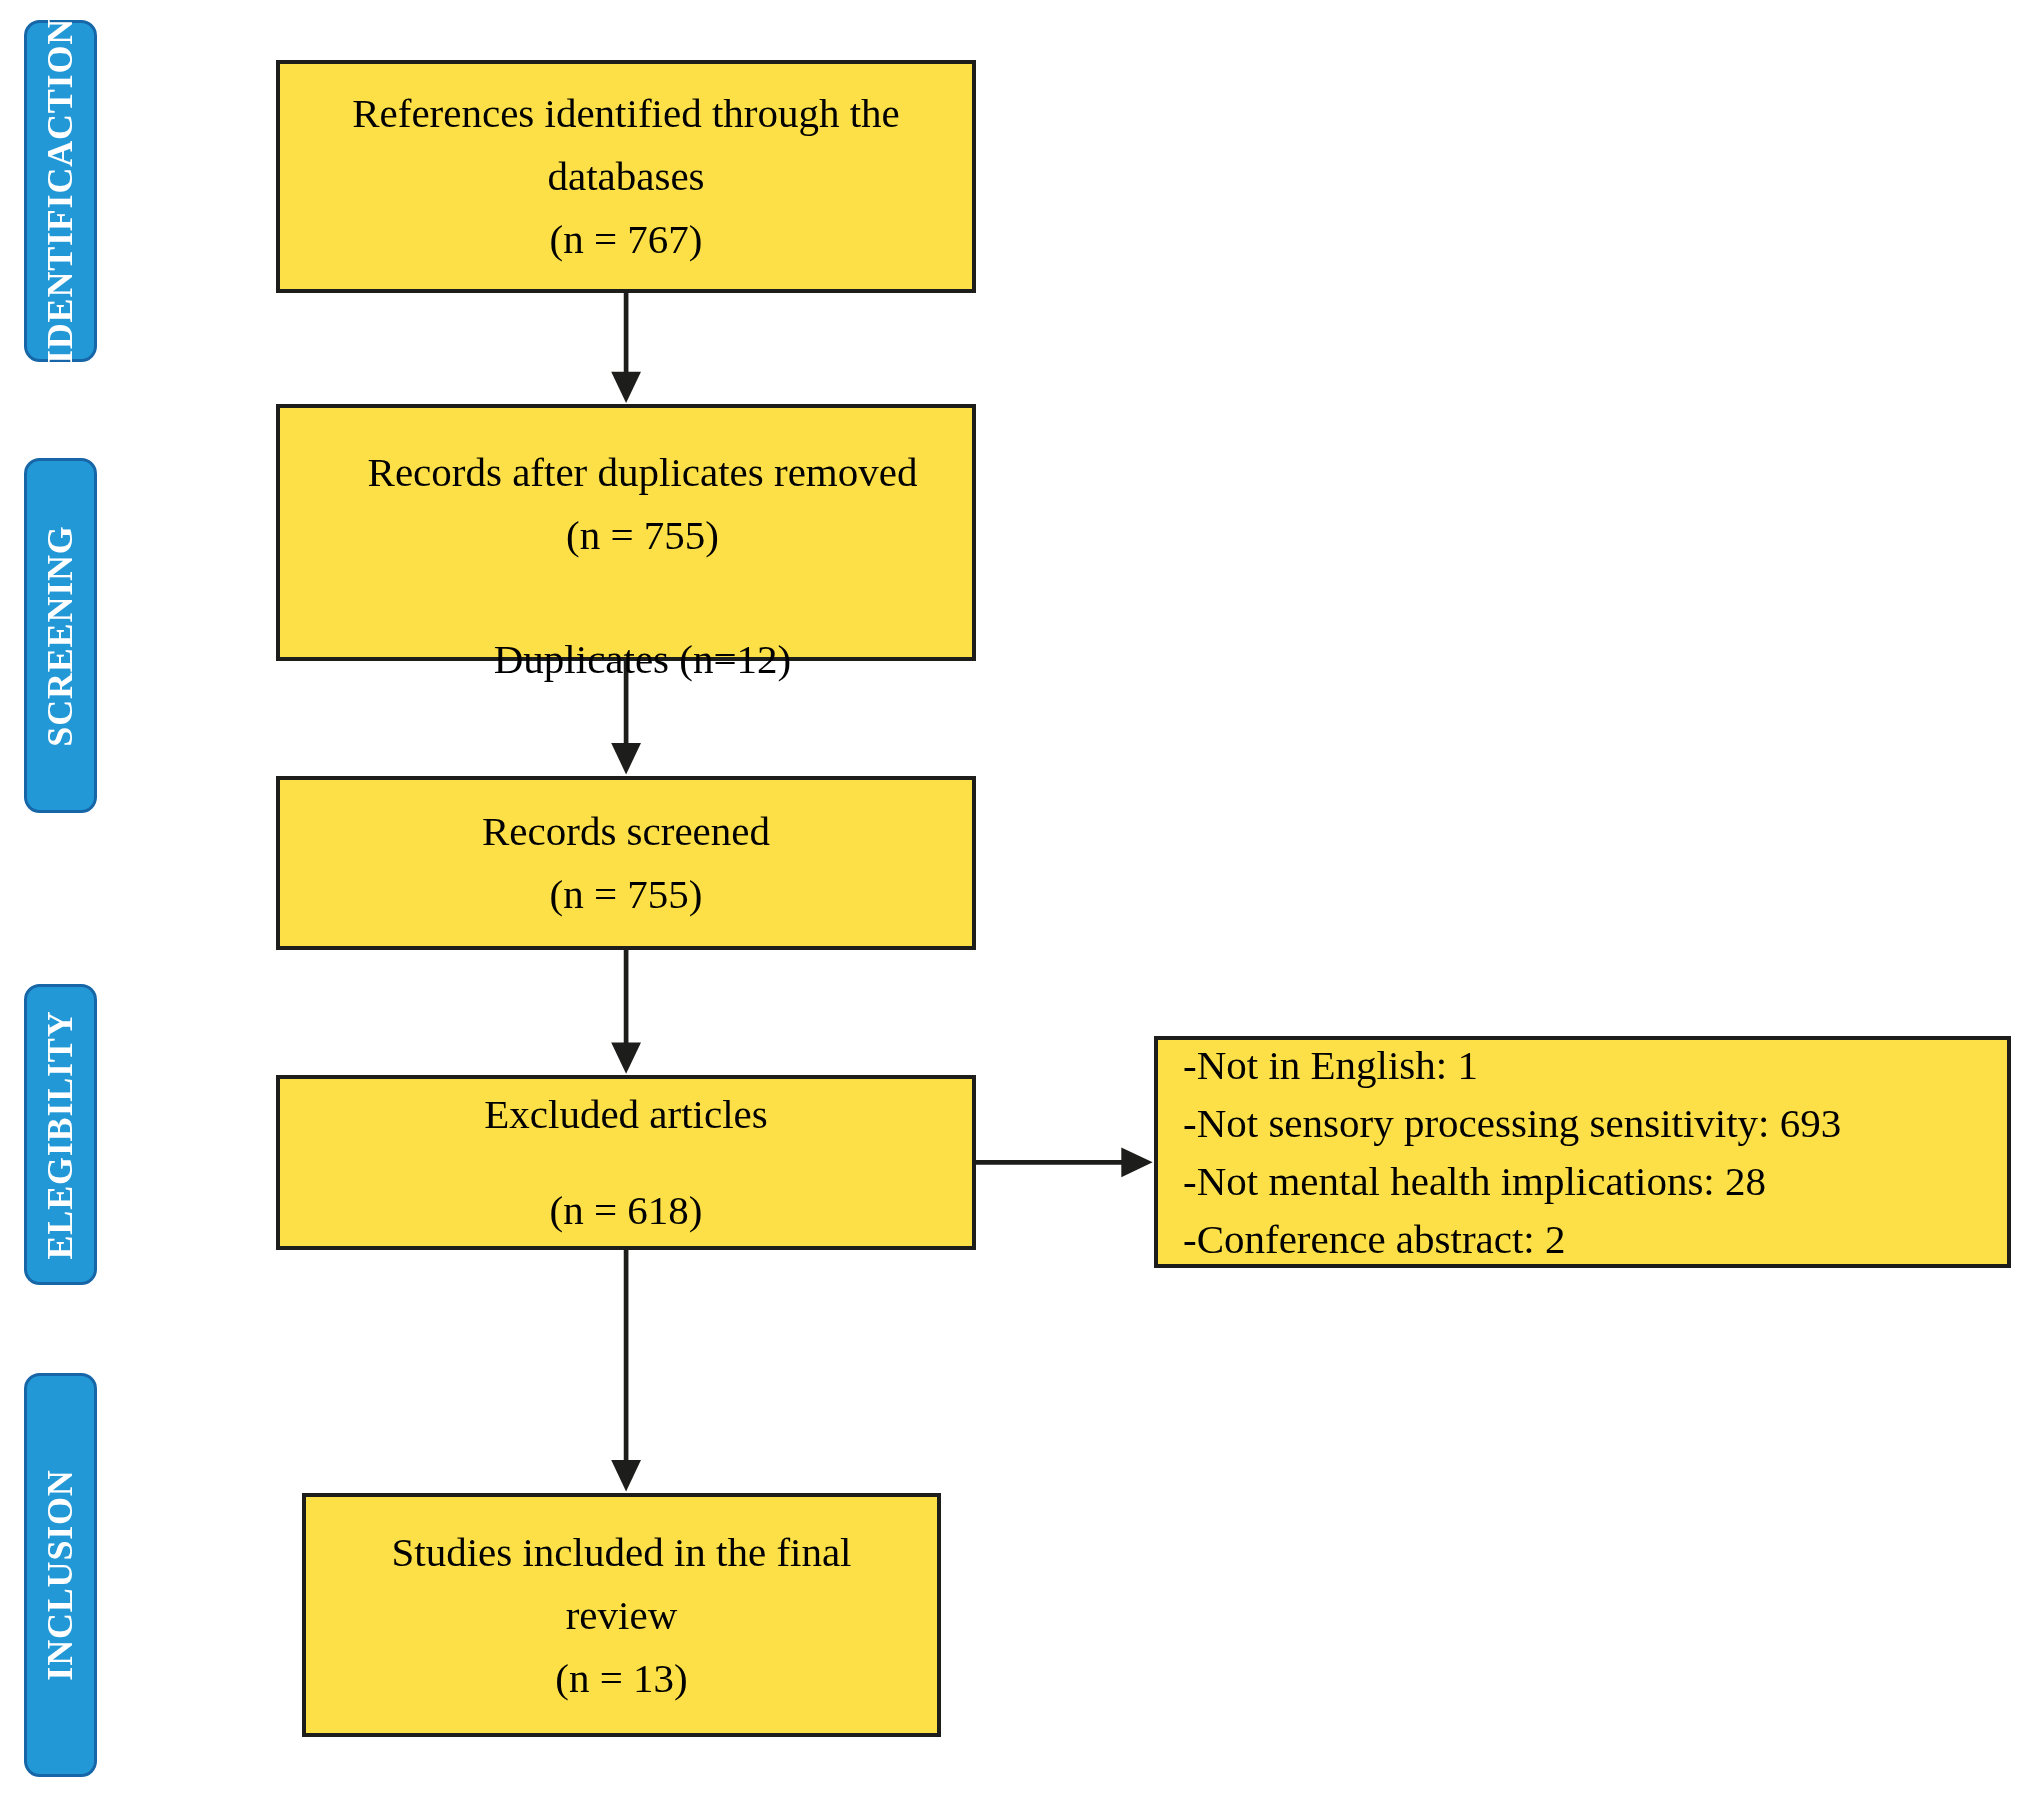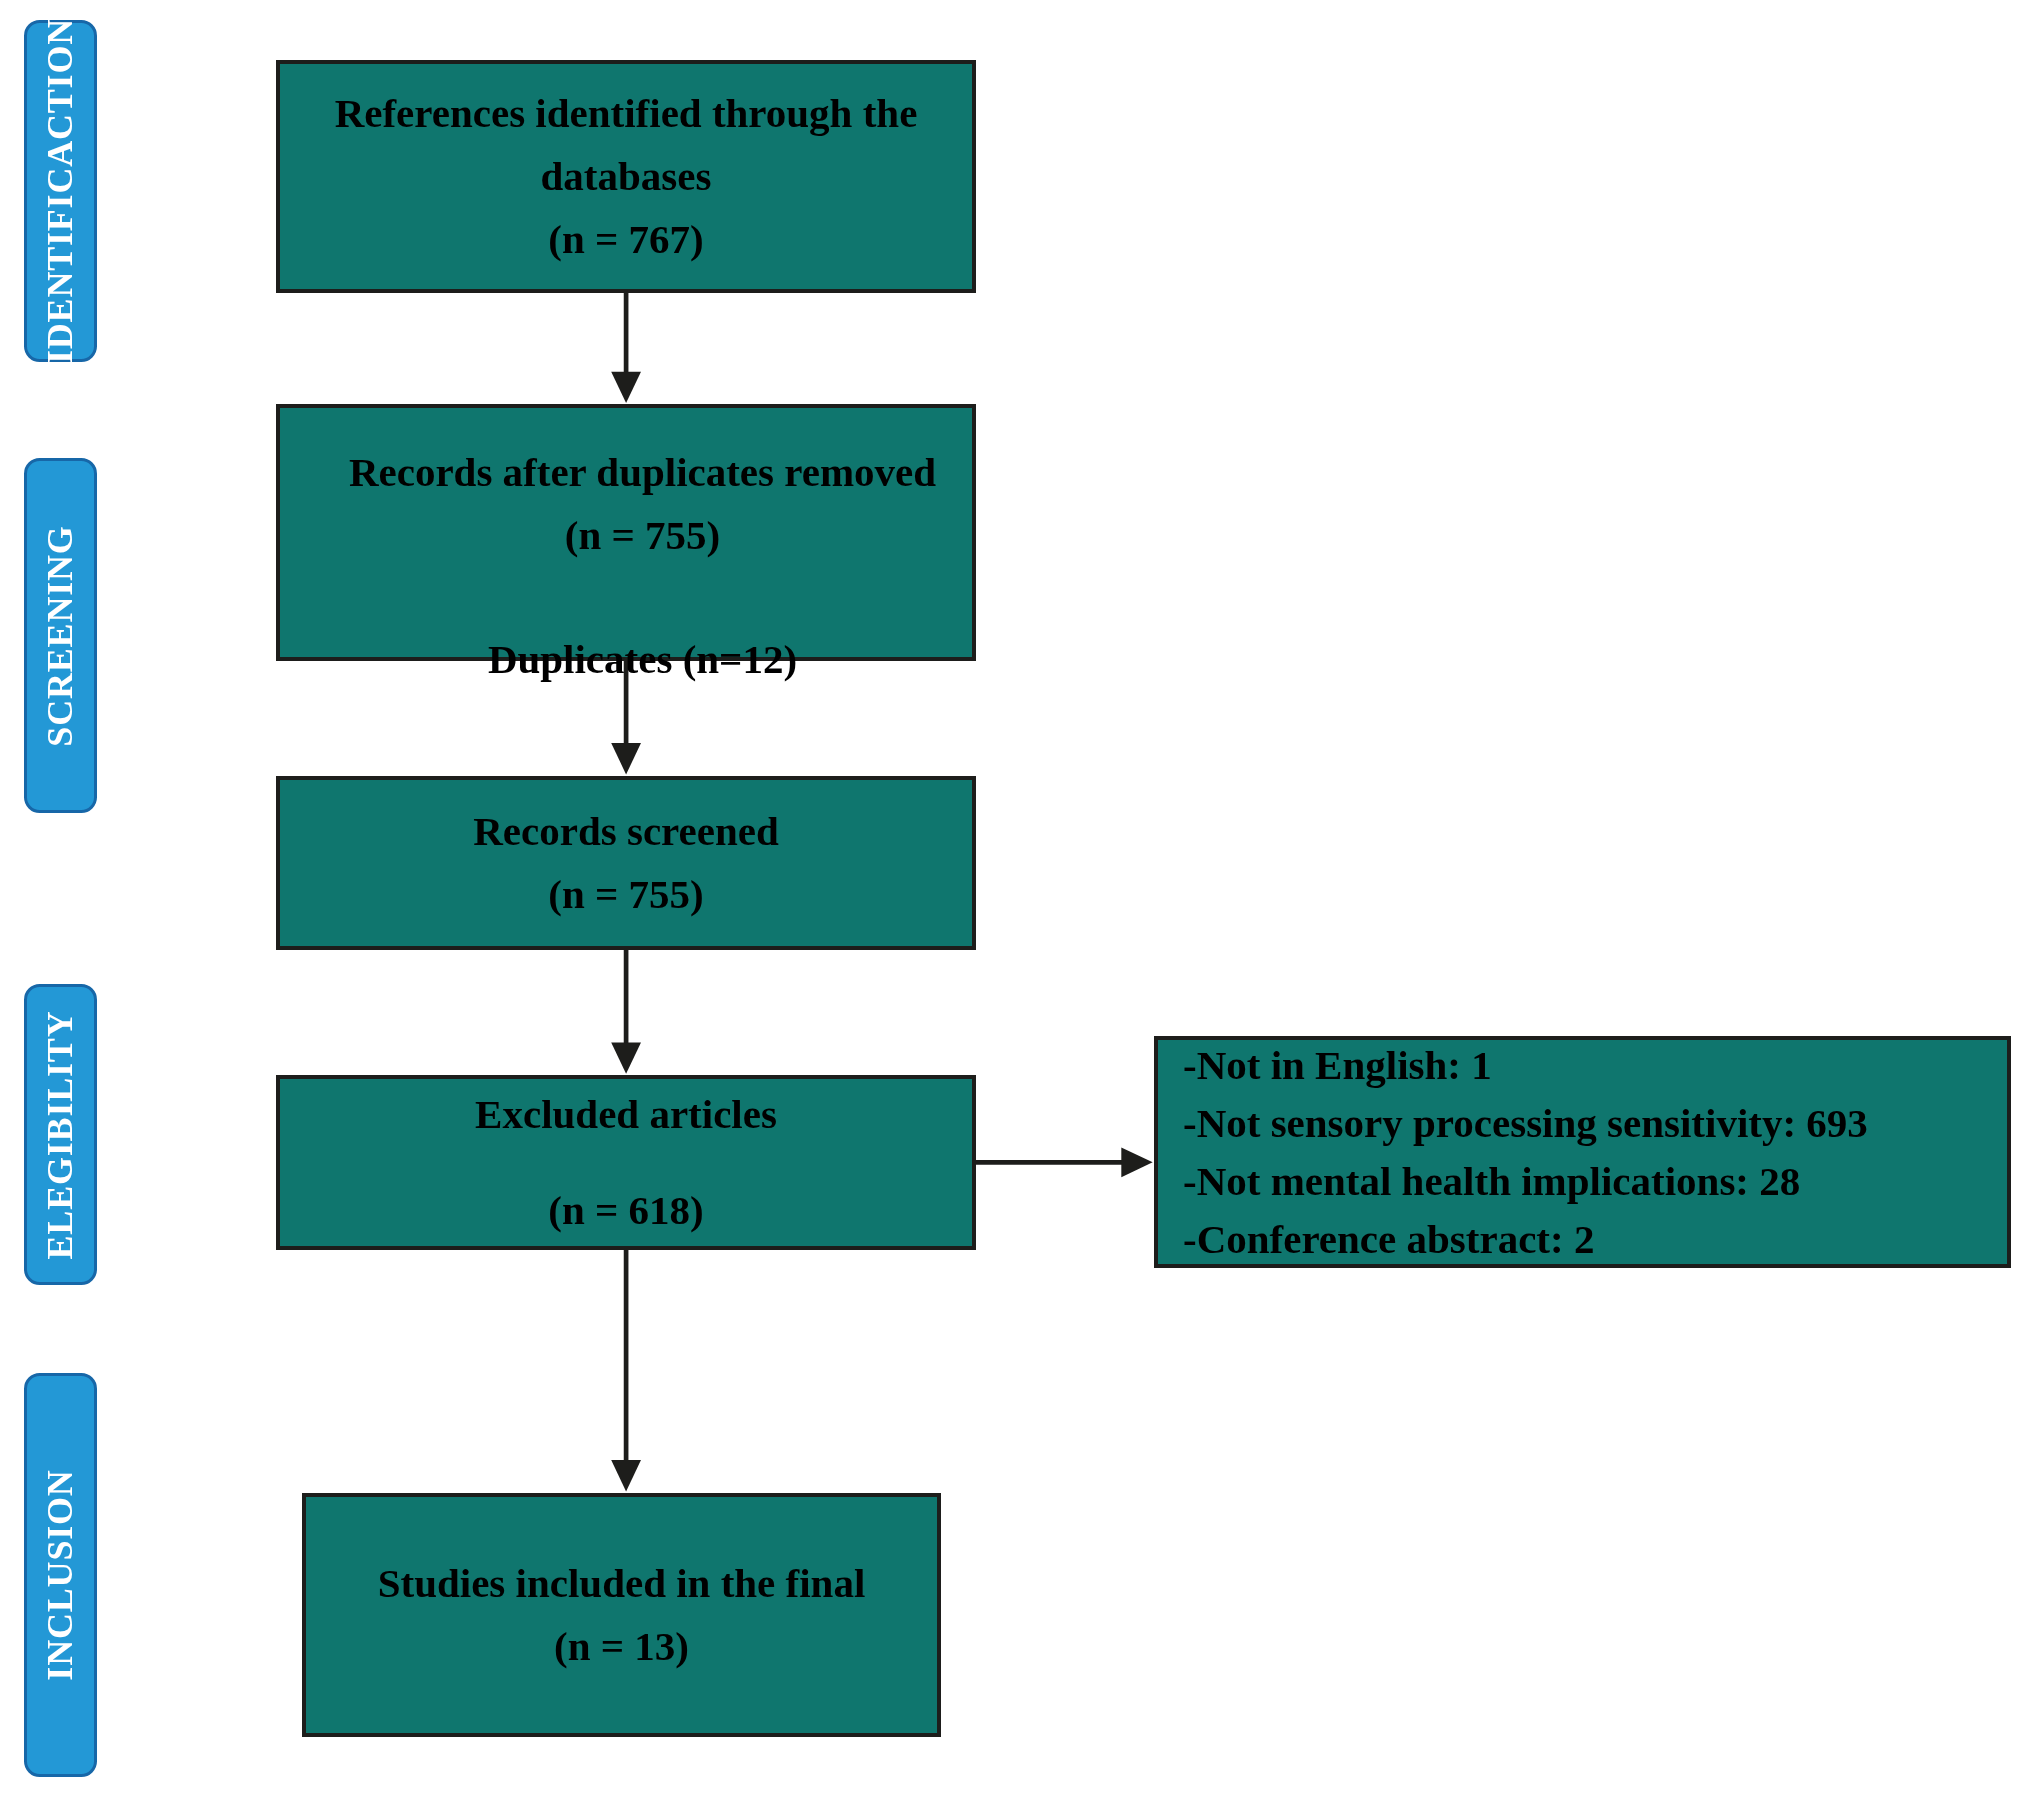--- a/index.html
+++ b/index.html
@@ -39,31 +39,30 @@
   .stage .vlabel {
     transform: rotate(-90deg);
     white-space: nowrap;
     color: var(--stage-text);
     font-weight: bold;
     font-size: 36px;
     letter-spacing: 0.8px;
   }
   .fbox {
     position: absolute;
-    background: #0f766e;
+    background: #fde047;
     border: 4.7px solid var(--box-border);
     box-sizing: border-box;
     display: flex;
     flex-direction: column;
     align-items: center;
     justify-content: center;
     text-align: center;
     font-size: 41px;
     line-height: 63px;
-    font-weight: bold;
   }
   .fbox .line { width: 100%; }
   .fbox--dedup { justify-content: flex-start; padding-top: 33px; }
   .fbox--dedup .note { margin-top: 61px; }
   .fbox--reasons {
     align-items: flex-start;
     text-align: left;
     line-height: 58px;
     padding: 0 15.7px 0 25px;
   }
@@ -135,17 +134,18 @@
 
   <div class="fbox fbox--reasons" style="left:1154px;top:1036px;width:857px;height:232px;">
     <div class="line">-Not in English: 1</div>
     <div class="line">-Not sensory processing sensitivity: 693</div>
     <div class="line">-Not mental health implications: 28</div>
     <div class="line">-Conference abstract: 2</div>
   </div>
 
   <div class="fbox" style="left:302px;top:1493px;width:639px;height:244px;">
     <div class="line">Studies included in the final</div>
+    <div class="line">review</div>
     <div class="line">(n = 13)</div>
   </div>
 
 </div>
 
 
 </body></html>

